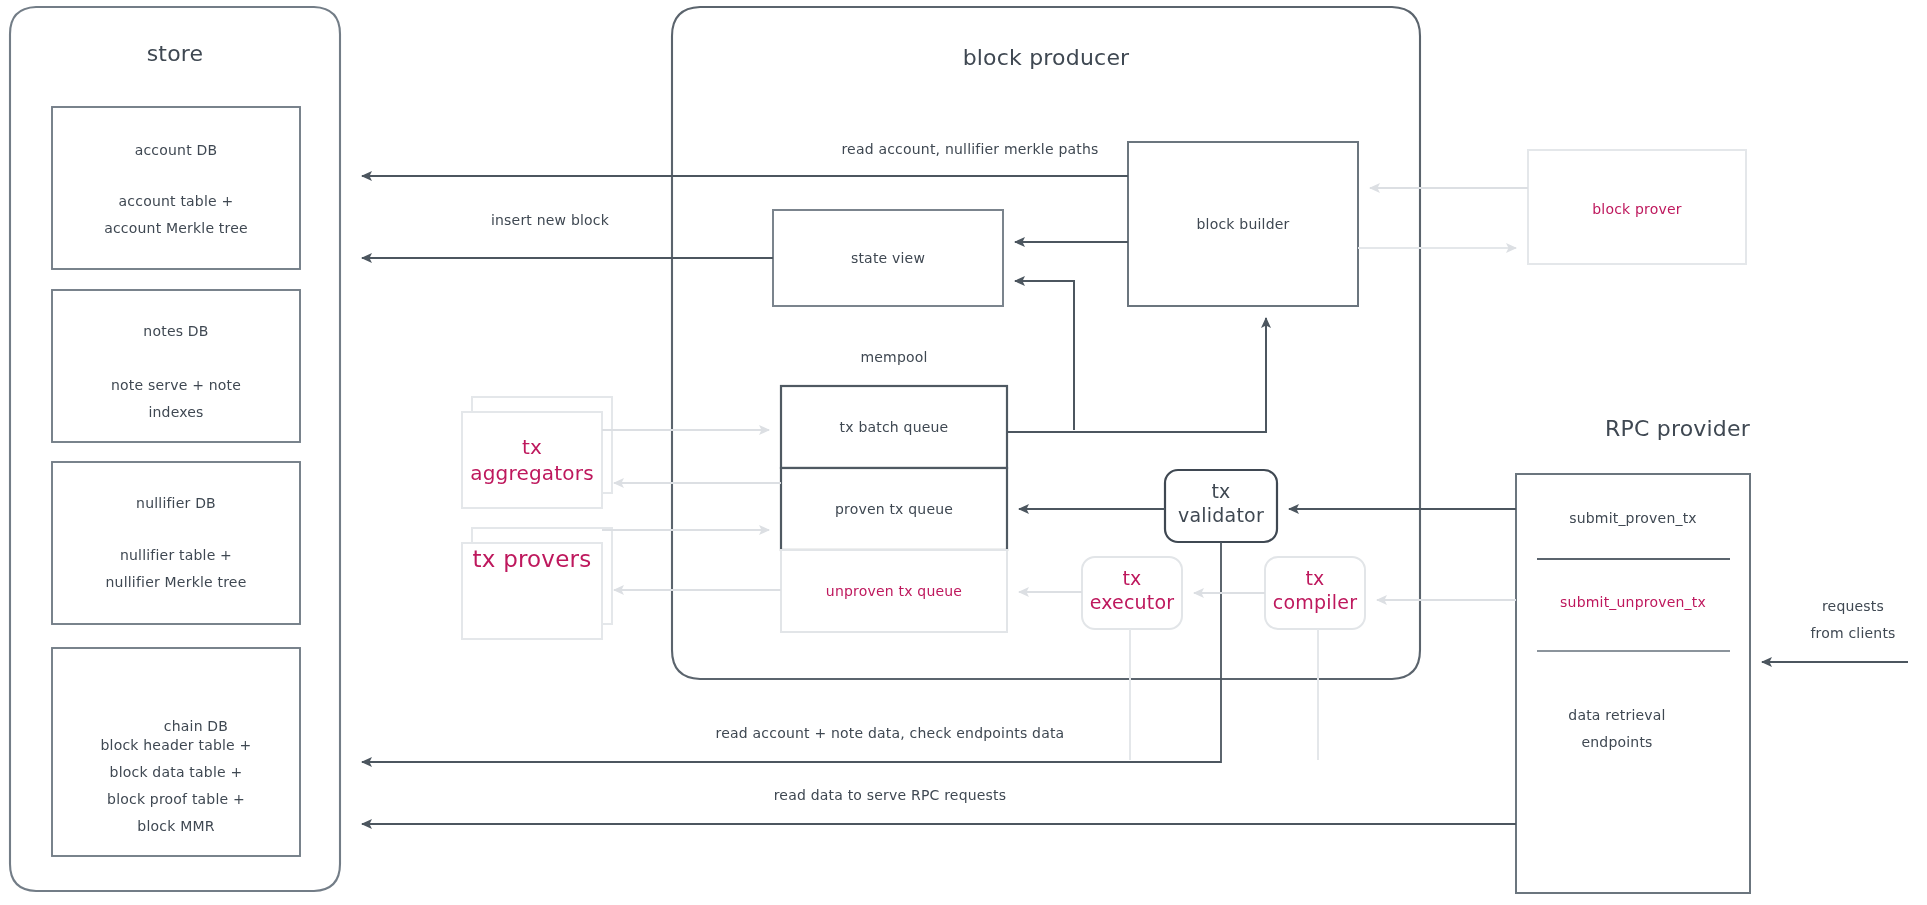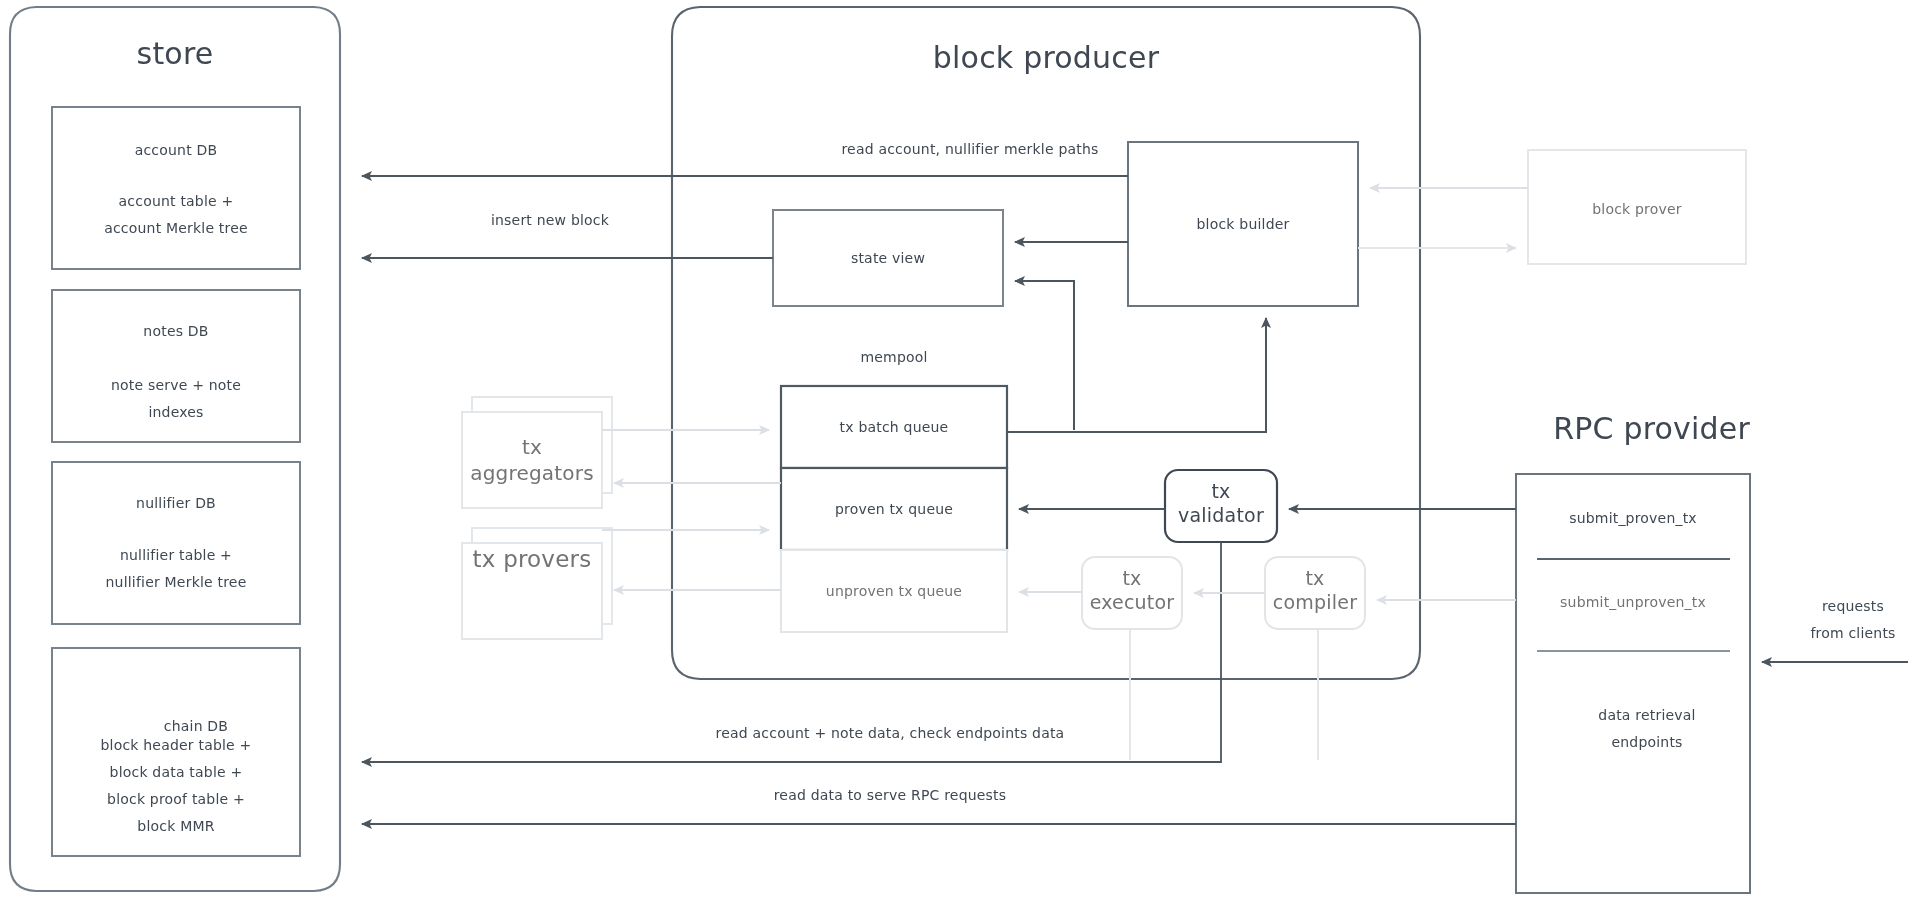--- a/index.html
+++ b/index.html
@@ -24,22 +24,22 @@
   .lbl {
     position: absolute;
     color: #3f4852;
     font-size: 14px;
     line-height: 27px;
     text-align: center;
     white-space: pre-line;
     letter-spacing: 0.2px;
     pointer-events: none;
   }
-  .lbl.faded { color: #737373; }
-  .lbl.title { font-size: 30px; }
+  .lbl.faded { color: #be185d; }
+  .lbl.title { font-size: 22px; }
 </style>
 </head>
 <body>
 
 <div id="stage">
 
   <svg class="layer" viewBox="0 0 1927 905">
     <defs>
       <marker id="ah-dark" markerWidth="12" markerHeight="12" refX="10" refY="5" orient="auto" markerUnits="userSpaceOnUse">
         <path d="M0,0 L11,5 L0,10 L2.5,5 Z" fill="#4c565f"></path>
@@ -217,21 +217,21 @@
   <div class="lbl faded" style="left:462px; top:434px; width:140px; font-size:20px; line-height:26px;">tx
 aggregators</div>
   <div class="lbl faded" style="left:462px; top:546px; width:140px; font-size:23px;">tx provers</div>
 
   <div class="lbl faded" style="left:1528px; top:196px; width:218px;">block prover</div>
 
   <div class="lbl title" style="left:1516px; top:415px; width:234px;text-align:right;">RPC provider</div>
 
   <div class="lbl" style="left:1516px; top:505px; width:234px;">submit_proven_tx</div>
   <div class="lbl faded" style="left:1508px; top:589px; width:250px;">submit_unproven_tx</div>
-  <div class="lbl" style="left:1516px; top:702px; width:202px;padding-left:30px;">data retrieval
+  <div class="lbl" style="left:1516px; top:702px; width:202px;">data retrieval
 endpoints</div>
 
   <div class="lbl" style="left:1778px; top:593px; width:150px;">requests
 from clients</div>
 
   <div class="lbl" style="left:390px; top:720px; width:1000px;">read account + note data, check endpoints data</div>
   <div class="lbl" style="left:390px; top:782px; width:1000px;">read data to serve RPC requests</div>
 
 </div>
 

